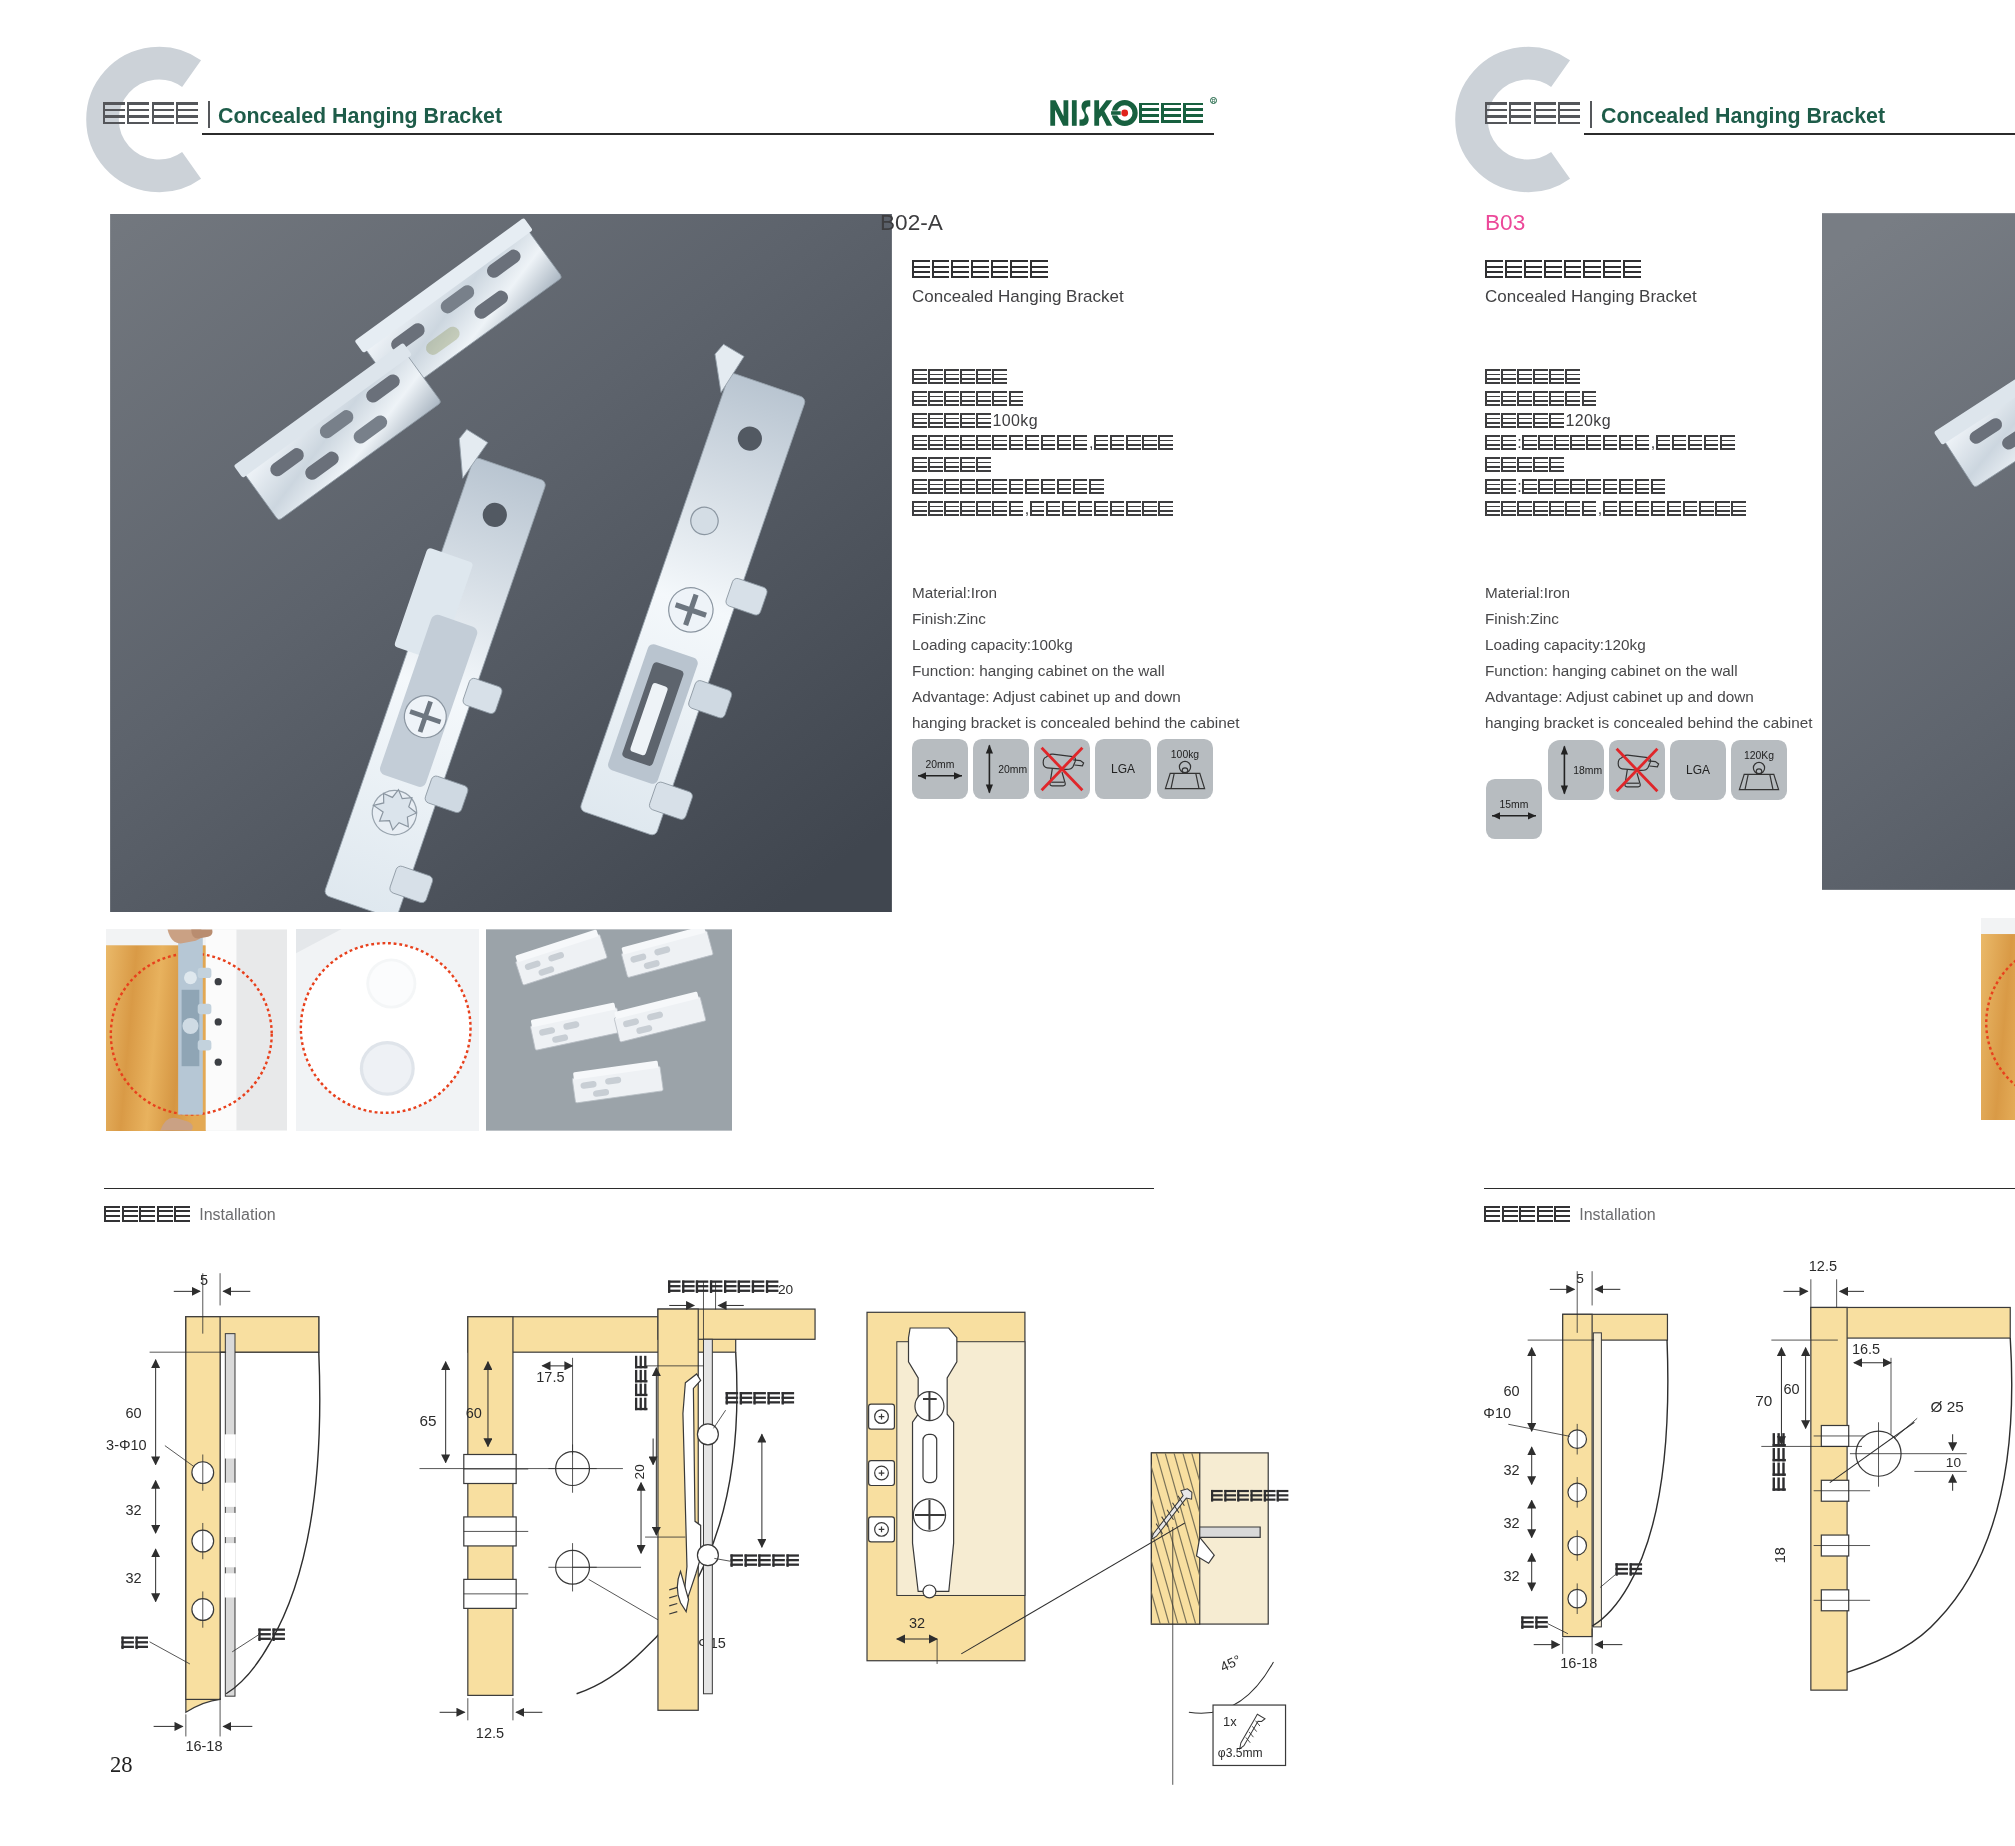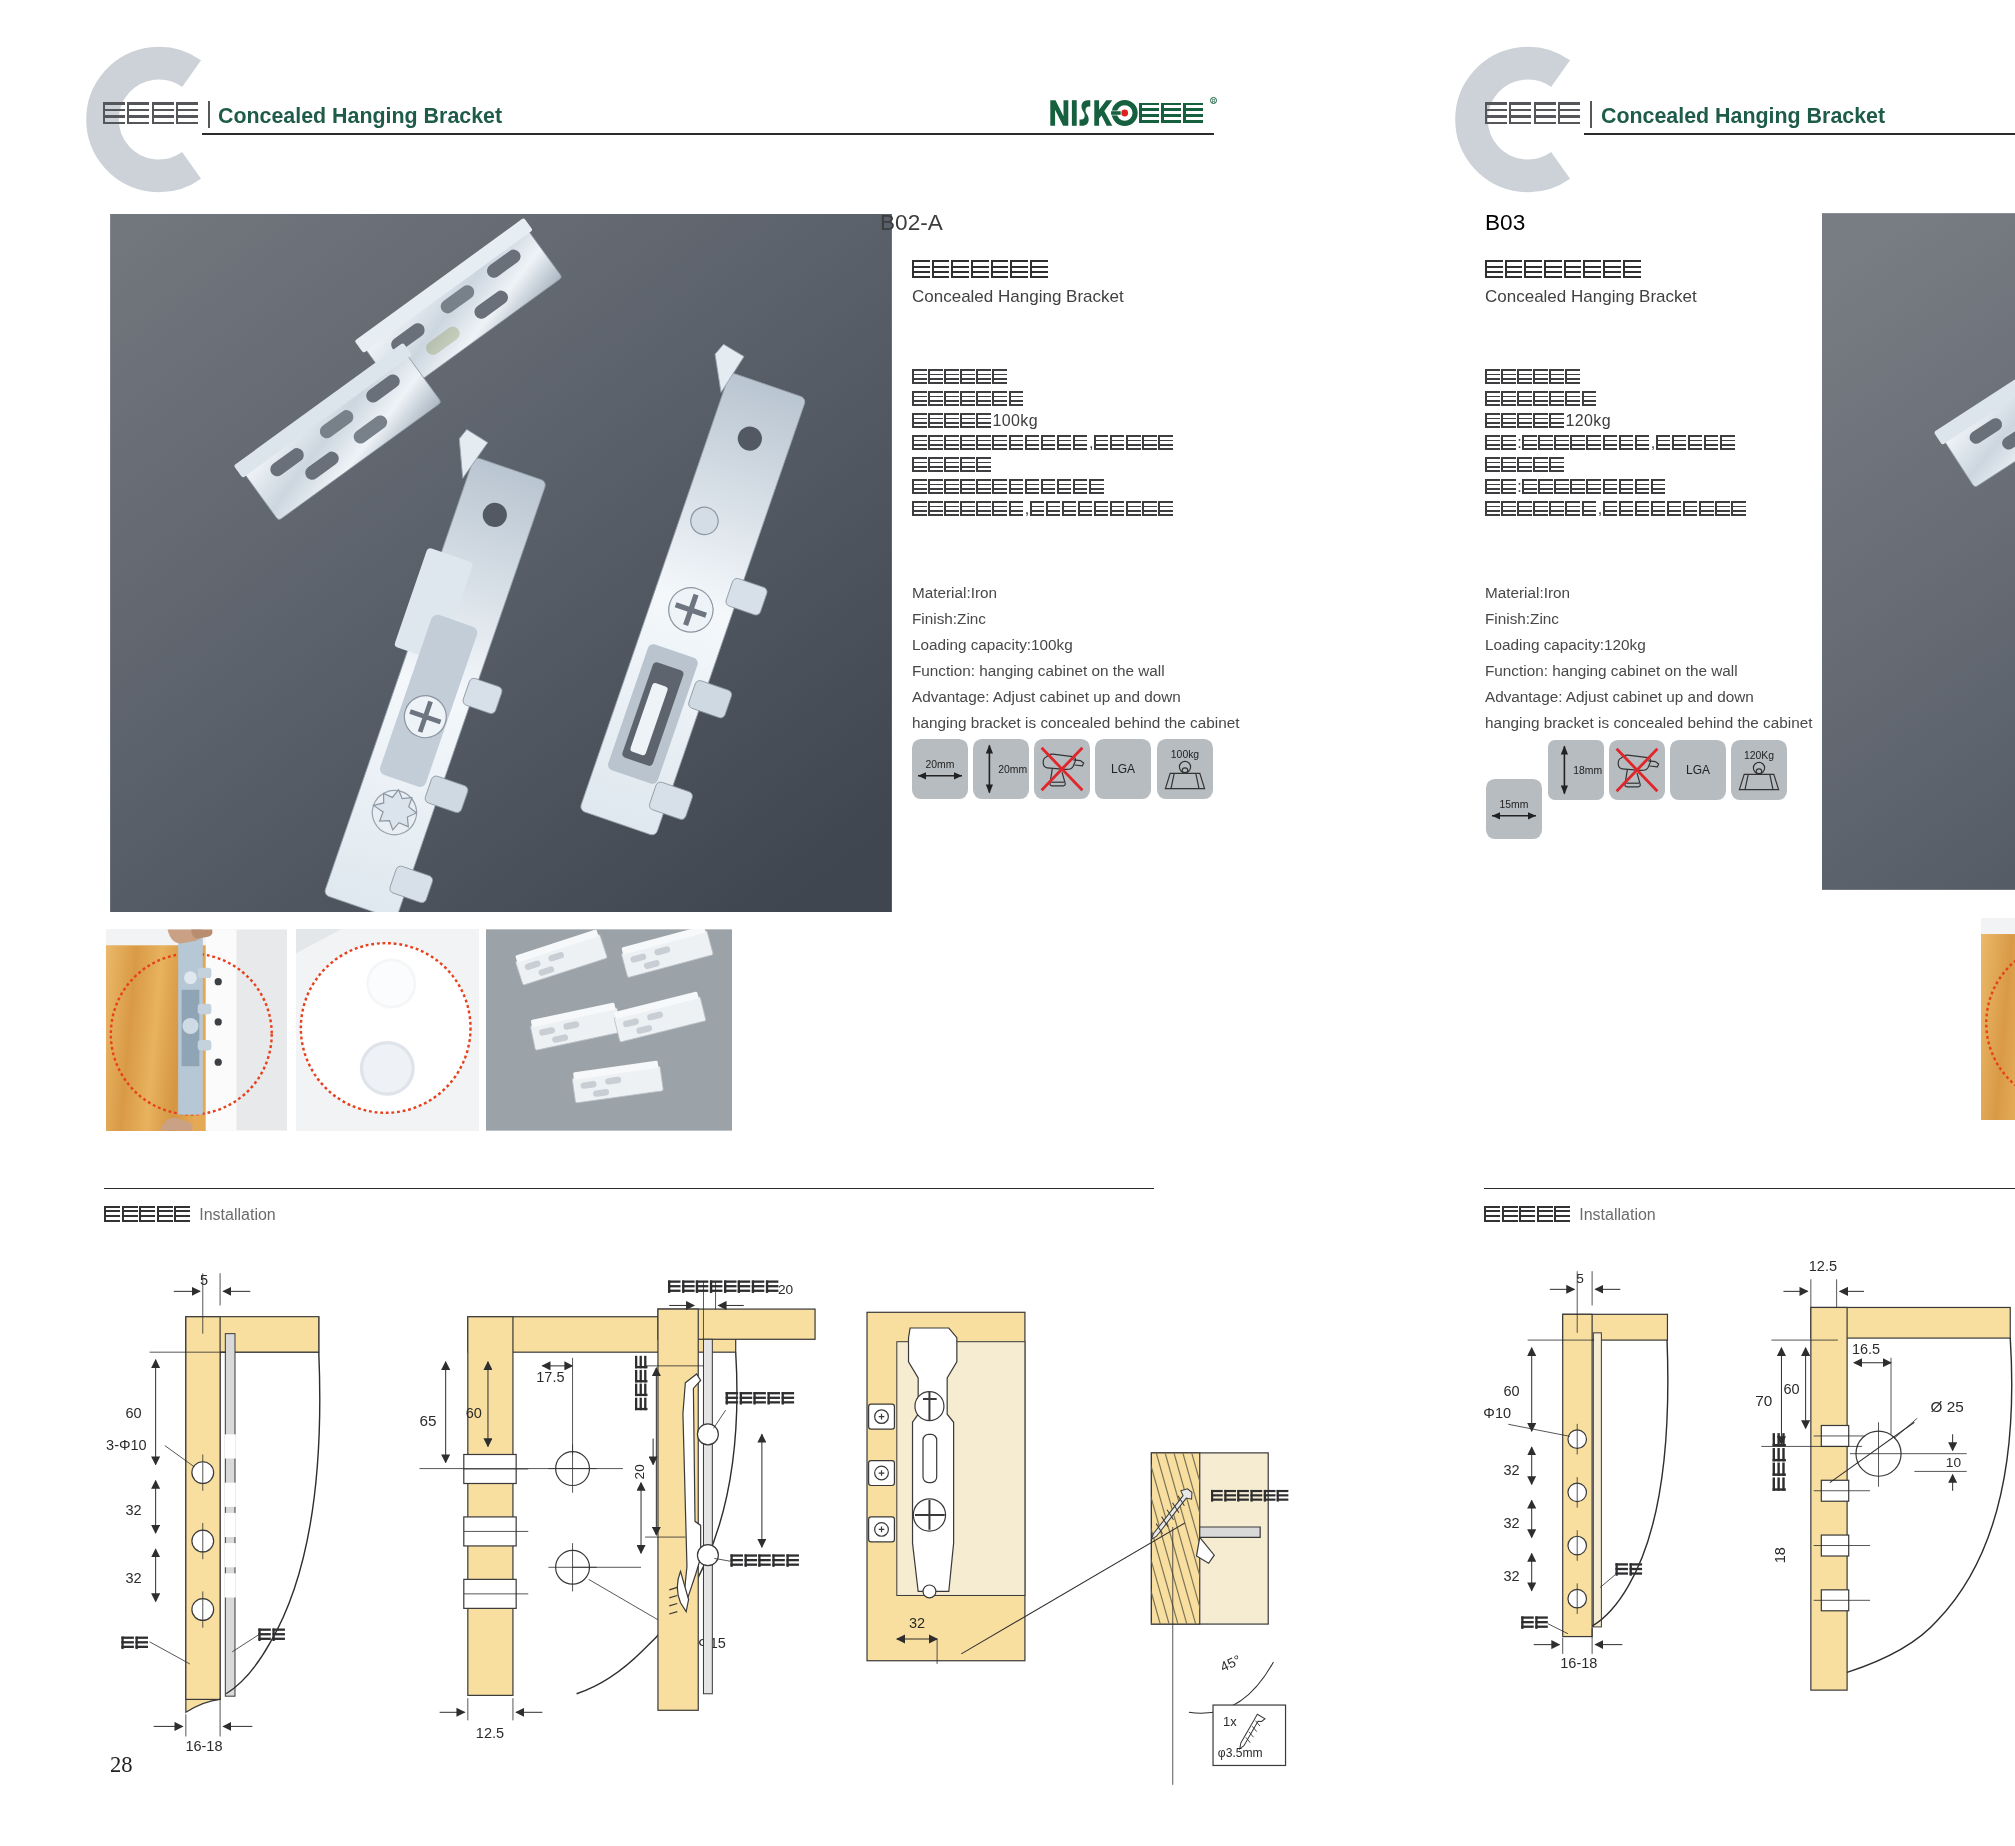--- a/index.html
+++ b/index.html
@@ -657,33 +657,33 @@
 <rect x="440" y="-100" width="62" height="100" rx="12"></rect>
 <rect x="760" y="-112" width="62" height="100" rx="12"></rect>
 <rect x="200" y="160" width="62" height="100" rx="12"></rect>
 <rect x="520" y="150" width="62" height="100" rx="12"></rect>
 <rect x="840" y="145" width="62" height="100" rx="12"></rect>
 </g>
 <path d="M1245 40 l175 -28 5 40 -175 38 z" fill="#cdd7e0" stroke="#97a2ac" stroke-width="2"></path>
 <path d="M-10 45 l-125 28 -3 36 133 22 z" fill="#d8e1e9" stroke="#97a2ac" stroke-width="2"></path>
 </g>
   </svg>
-<div class="abs" style="left:1485px;top:210px;font-size:22.6px;color:#000000">B03</div>
+<div class="abs" style="left:1485px;top:210px;font-size:22.6px;color:#ec4899">B03</div>
 <div class="abs" style="left:1485px;top:259px;font-size:19.3px"><i class="cg g48"></i><i class="cg g48"></i><i class="cg g48"></i><i class="cg g48"></i><i class="cg g48"></i><i class="cg g48"></i><i class="cg g48"></i><i class="cg g48"></i></div>
 <div class="abs" style="left:1485px;top:287px;font-size:17px;color:#414143">Concealed Hanging Bracket</div>
 <div class="abs sp40" style="left:1485px;top:366px;width:423px"><i class="cg g40"></i><i class="cg g40"></i><i class="cg g40"></i><i class="cg g40"></i><i class="cg g40"></i><i class="cg g40"></i><br><i class="cg g40"></i><i class="cg g40"></i><i class="cg g40"></i><i class="cg g40"></i><i class="cg g40"></i><i class="cg g40"></i><i class="cg g40"></i><br><i class="cg g40"></i><i class="cg g40"></i><i class="cg g40"></i><i class="cg g40"></i><i class="cg g40"></i><span class="lt">120kg</span><br><i class="cg g40"></i><i class="cg g40"></i><span class="lt">:</span><i class="cg g40"></i><i class="cg g40"></i><i class="cg g40"></i><i class="cg g40"></i><i class="cg g40"></i><i class="cg g40"></i><i class="cg g40"></i><i class="cg g40"></i><span class="lt">,</span><i class="cg g40"></i><i class="cg g40"></i><i class="cg g40"></i><i class="cg g40"></i><i class="cg g40"></i><br><i class="cg g40"></i><i class="cg g40"></i><i class="cg g40"></i><i class="cg g40"></i><i class="cg g40"></i><br><i class="cg g40"></i><i class="cg g40"></i><span class="lt">:</span><i class="cg g40"></i><i class="cg g40"></i><i class="cg g40"></i><i class="cg g40"></i><i class="cg g40"></i><i class="cg g40"></i><i class="cg g40"></i><i class="cg g40"></i><i class="cg g40"></i><br><i class="cg g40"></i><i class="cg g40"></i><i class="cg g40"></i><i class="cg g40"></i><i class="cg g40"></i><i class="cg g40"></i><i class="cg g40"></i><span class="lt">,</span><i class="cg g40"></i><i class="cg g40"></i><i class="cg g40"></i><i class="cg g40"></i><i class="cg g40"></i><i class="cg g40"></i><i class="cg g40"></i><i class="cg g40"></i><i class="cg g40"></i></div>
 <div class="abs sp37" style="left:1485px;top:580px;width:427px">Material:Iron<br>Finish:Zinc<br>Loading capacity:120kg<br>Function: hanging cabinet on the wall<br>Advantage: Adjust cabinet up and down<br>hanging bracket is concealed behind the cabinet</div>
 
 <div class="abs" style="left:1486px;top:779px;width:56px;height:60px;background:#b7bcc0;border-radius:8.9px"><svg width="56" height="60" viewBox="0 0 138 150">
 <text x="69" y="72" font-size="26" fill="#222" text-anchor="middle">15mm</text>
 <line x1="14" y1="92" x2="124" y2="92" stroke="#222" stroke-width="4"></line>
 <path d="M14 92 l20 -9 v18 z" fill="#222"></path>
       <path d="M124 92 l-20 -9 v18 z" fill="#222"></path>
     </svg></div>
-<div class="abs" style="left:1548px;top:740px;width:56px;height:60px;background:#b7bcc0;border-radius:7px"><svg width="56" height="60" viewBox="0 0 138 150">
+<div class="abs" style="left:1548px;top:740px;width:56px;height:60px;background:#b7bcc0;border-radius:12px"><svg width="56" height="60" viewBox="0 0 138 150">
 <text x="62" y="84" font-size="26" fill="#222" text-anchor="start">18mm</text>
 <line x1="40" y1="16" x2="40" y2="134" stroke="#222" stroke-width="4"></line>
 <path d="M40 14 l-9 22 h18 z" fill="#222"></path>
       <path d="M40 136 l-9 -22 h18 z" fill="#222"></path>
     </svg></div>
 <div class="abs" style="left:1609px;top:740px;width:56px;height:60px;background:#b7bcc0;border-radius:8.9px"><svg width="56" height="60" viewBox="0 0 138 150">
 <g fill="none" stroke="#333" stroke-width="3">
 <path d="M30 45 q-8 2 -8 14 q0 12 10 13 l45 4 q16 1 20 -8 l5 -12 q3 -10 -6 -12 l-50 -6 q-10 -1 -16 7 z"></path>
 <path d="M97 52 l18 2 l8 6 l-3 7 l-20 -2"></path>
 <path d="M45 73 l-6 38 q-1 6 5 6 l28 0 q6 0 5 -6 l-8 -28"></path>

